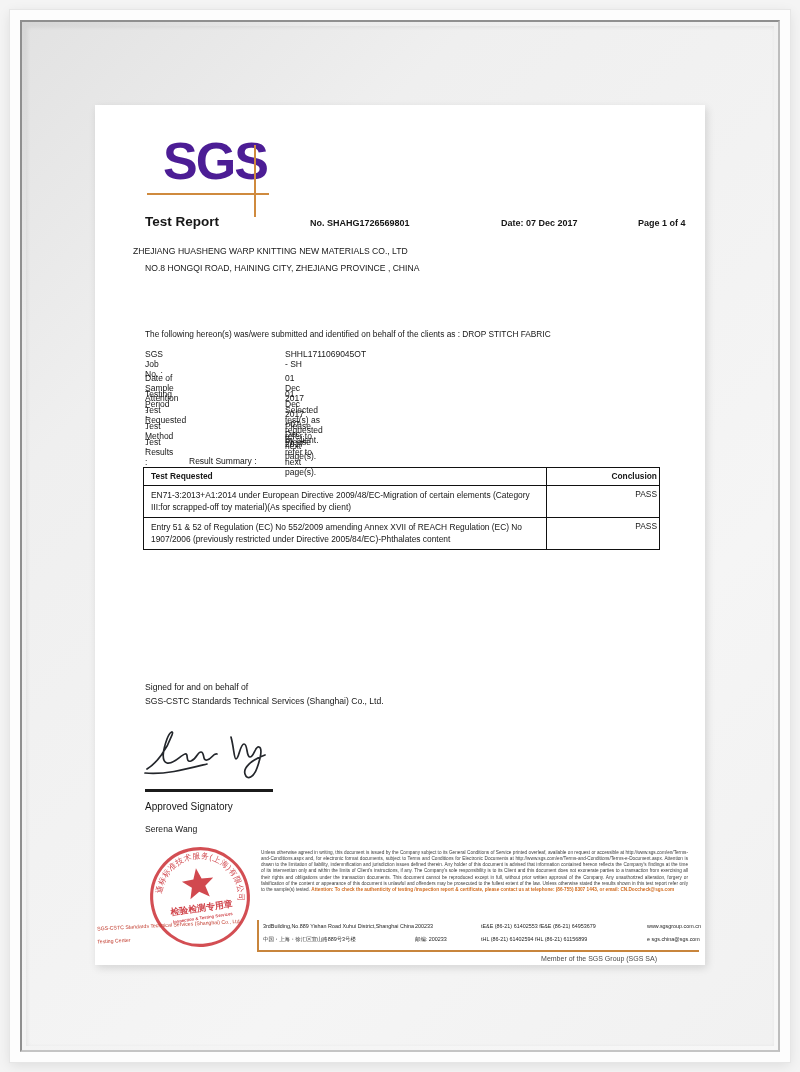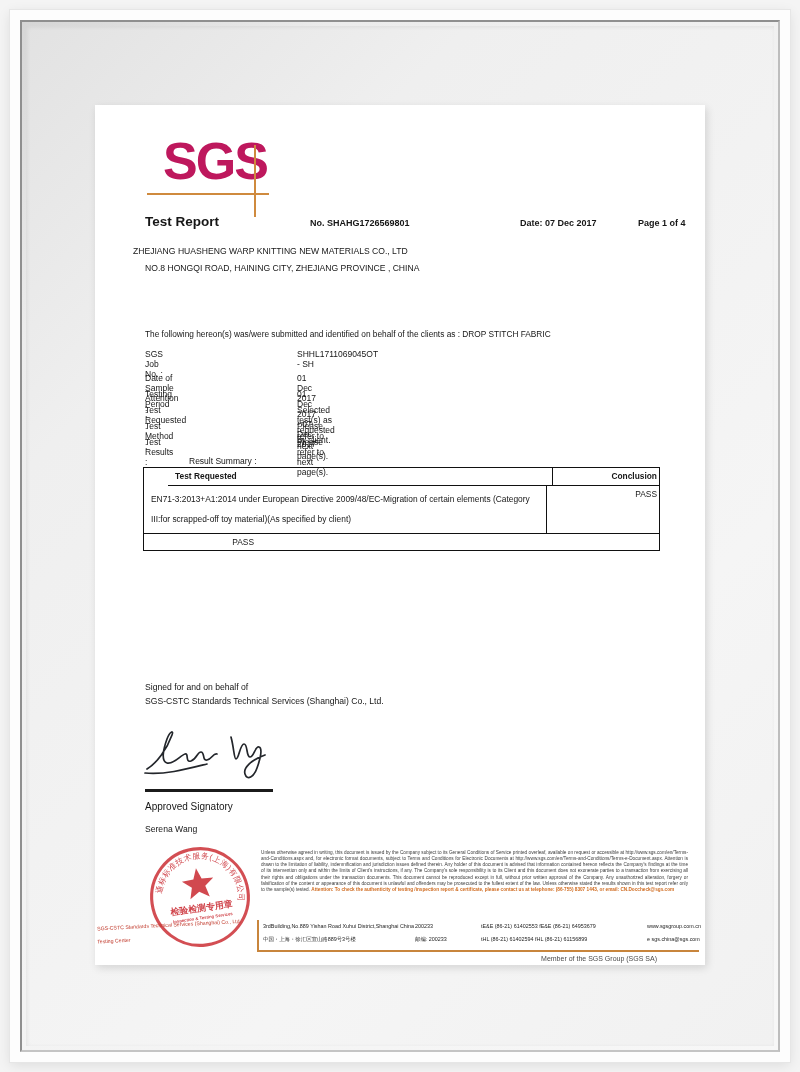--- a/index.html
+++ b/index.html
@@ -19,48 +19,48 @@
     box-shadow:inset 1px 1px 4px rgba(0,0,0,.07); }
 
   
   .page { position:absolute; left:95px; top:105px; width:610px; height:860px;
     background:#ffffff; box-shadow:2px 3px 8px rgba(0,0,0,.13);
     color:#161616; }
   .abs { position:absolute; }
 
   
   .sgs-logo { left:68px; top:30px; font-size:52px; font-weight:bold;
-    color:#be185d; letter-spacing:-2px; line-height:1; }
+    color:#4c1d95; letter-spacing:-2px; line-height:1; }
   .logo-hline { left:52px; top:88px; width:122px; height:2px; background:#cf8a3e; }
   .logo-vline { left:159px; top:40px; width:2px; height:72px; background:#cf8a3e; }
 
   
   .doc-title { left:50px; top:109px; font-size:13.5px; font-weight:bold; }
   .report-no { left:215px; top:113px; font-size:9px; font-weight:bold; }
-  .report-date { left:425px; top:113px; font-size:9px; font-weight:bold; }
+  .report-date { left:406px; top:113px; font-size:9px; font-weight:bold; }
   .report-page { left:543px; top:113px; font-size:9px; font-weight:bold; }
 
   .client-name { left:38px; top:141px; font-size:8.6px; }
   .client-addr { left:50px; top:158px; font-size:8.6px; }
   .sample-line { left:50px; top:224px; font-size:8.3px; width:540px; }
 
   .irow { font-size:8.5px; }
   .ilabel { position:absolute; left:50px; }
-  .ivalue { position:absolute; left:202px; }
+  .ivalue { position:absolute; left:190px; }
   .summary-label { left:50px; top:351px; font-size:8.5px;margin-left:44px; }
 
   
   .rtable { left:48px; top:362px; width:517px; border:1.6px solid #111;
     border-collapse:collapse; font-size:8.4px; }
   .rtable .trow { display:flex; }
   .rtable .c-test { width:405px; border-right:1.6px solid #111; padding:3px 6px 4px 7px; }
   .rtable .c-conc { width:112px; text-align:right; padding:3px 2px; }
-  .rtable .thead { border-bottom:1.6px solid #111; font-weight:bold;margin-left:24px; }
+  .rtable .thead { border-bottom:1.6px solid #111; font-weight:bold; }
   .rtable .tr1 { border-bottom:1.6px solid #111; }
-  .rtable .tbody .c-test { line-height:20px; }
+  .rtable .tbody .c-test { line-height:12px; }
   .pass { font-weight:normal; }
 
   
   .signed-for { left:50px; top:577px; font-size:8.6px; }
   .signed-co  { left:50px; top:591px; font-size:8.6px; }
   .sig-svg { left:48px; top:618px; }
   .sig-line { left:50px; top:684px; width:128px; height:2.5px; background:#1b1b1b; }
   .sig-name { left:50px; top:719px; font-size:8.6px; }
   .sig-role { left:50px; top:696px; font-size:10px; }
 
@@ -138,20 +138,21 @@
       <div class="trow thead">
         <div class="c-test">Test Requested</div>
         <div class="c-conc">Conclusion</div>
       </div>
       <div class="tbody">
         <div class="trow tr1">
           <div class="c-test">EN71-3:2013+A1:2014 under European Directive 2009/48/EC-Migration of certain elements (Category III:for scrapped-off toy material)(As specified by client)</div>
           <div class="c-conc pass">PASS</div>
         </div>
         <div class="trow">
+          <div class="c-test">Entry 51 &amp; 52 of Regulation (EC) No 552/2009 amending Annex XVII of REACH Regulation (EC) No 1907/2006 (previously restricted under Directive 2005/84/EC)-Phthalates content</div>
           <div class="c-conc pass">PASS</div>
         </div>
       </div>
     </div>
 
     <div class="abs signed-for">Signed for and on behalf of</div>
     <div class="abs signed-co">SGS-CSTC Standards Technical Services (Shanghai) Co., Ltd.</div>
 
     <svg class="abs sig-svg" width="160" height="64" viewBox="0 0 160 64">
       <g fill="none" stroke="#23262b" stroke-width="1.7" stroke-linecap="round">

